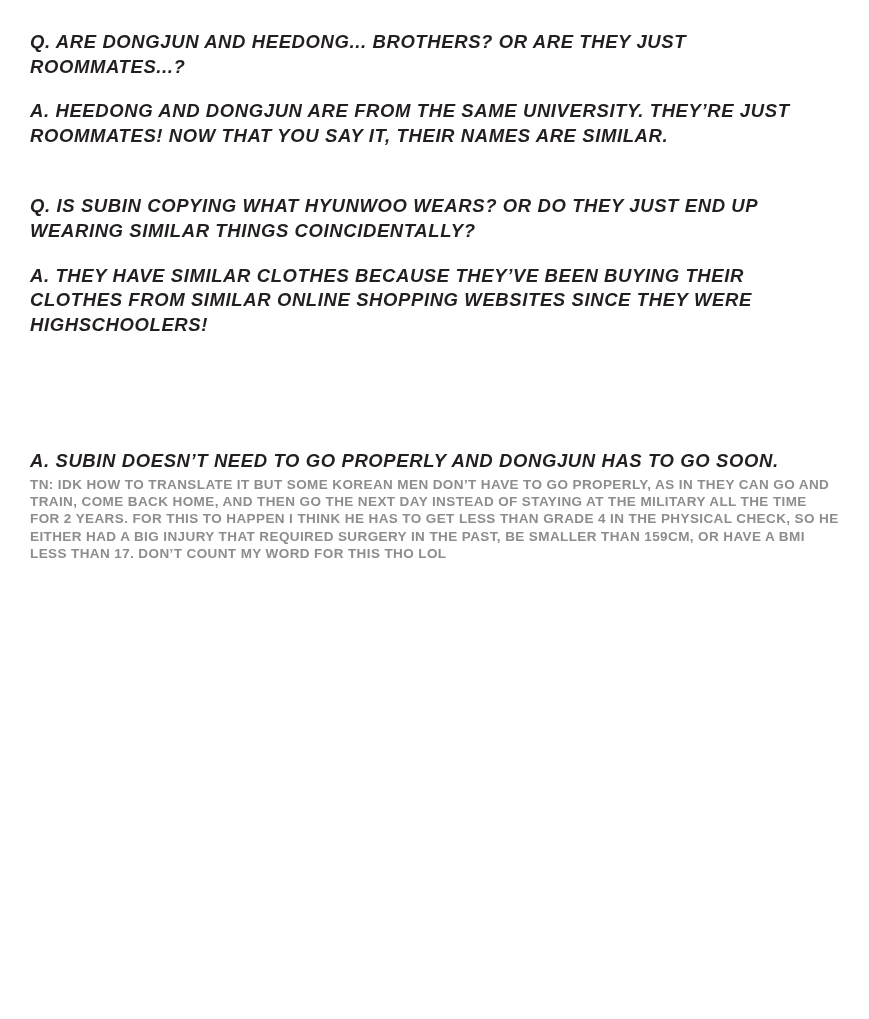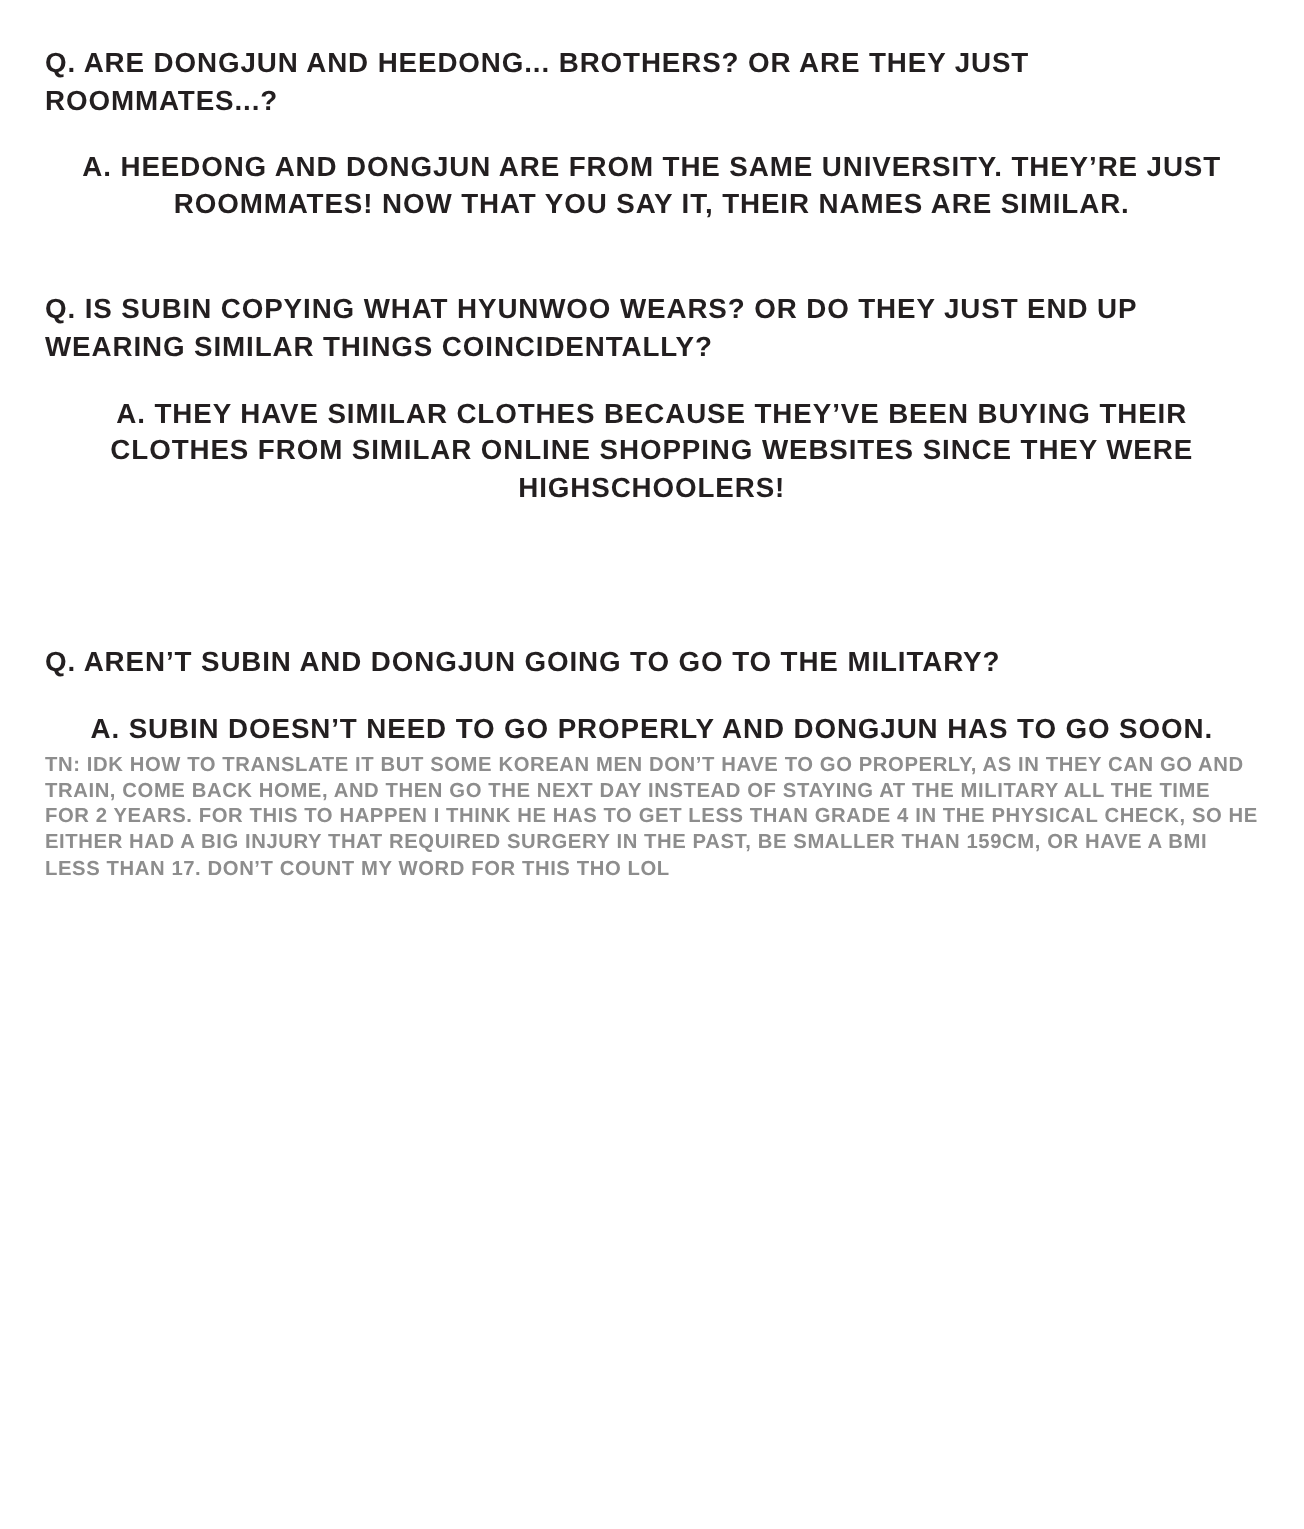--- a/index.html
+++ b/index.html
@@ -28,24 +28,24 @@
   .q-text, .a-text {
     font-size: 18.5px;
     line-height: 1.33;
     letter-spacing: 0.6px;
     font-weight: bold;
     font-stretch: condensed;
     text-transform: uppercase;
     color: #231f20;
     margin: 0;
     font-family: "Liberation Sans", sans-serif;
+    font-style: italic;
   }
   .a-text {
     margin-top: 20px;
-    text-align: center;
   }
   .tn-text {
     font-size: 13.5px;
     line-height: 1.28;
     letter-spacing: 0.4px;
     text-transform: uppercase;
     color: #8d8d8d;
     margin: 2px 0 0 0;
     font-weight: bold;
     font-family: "Liberation Sans", sans-serif;
@@ -71,21 +71,20 @@
   </div>
 
   <div class="gap-lg"></div>
 
   <div class="qa-block">
   </div>
 
   <div class="gap-lg"></div>
 
   <div class="qa-block">
-    <p class="q-text">Q. AREN’T SUBIN AND DONGJUN GOING TO GO TO THE MILITARY?</p>
     <p class="a-text">A. SUBIN DOESN’T NEED TO GO PROPERLY AND DONGJUN HAS TO GO SOON.</p>
     <p class="tn-text">TN: IDK HOW TO TRANSLATE IT BUT SOME KOREAN MEN DON’T HAVE TO GO PROPERLY, AS IN THEY CAN GO AND TRAIN, COME BACK HOME, AND THEN GO THE NEXT DAY INSTEAD OF STAYING AT THE MILITARY ALL THE TIME FOR 2 YEARS. FOR THIS TO HAPPEN I THINK HE HAS TO GET LESS THAN GRADE 4 IN THE PHYSICAL CHECK, SO HE EITHER HAD A BIG INJURY THAT REQUIRED SURGERY IN THE PAST, BE SMALLER THAN 159CM, OR HAVE A BMI LESS THAN 17. DON’T COUNT MY WORD FOR THIS THO LOL</p>
   </div>
 
   <div class="gap-md"></div>
 
   <div class="qa-block">
   </div>
 
 </div>

